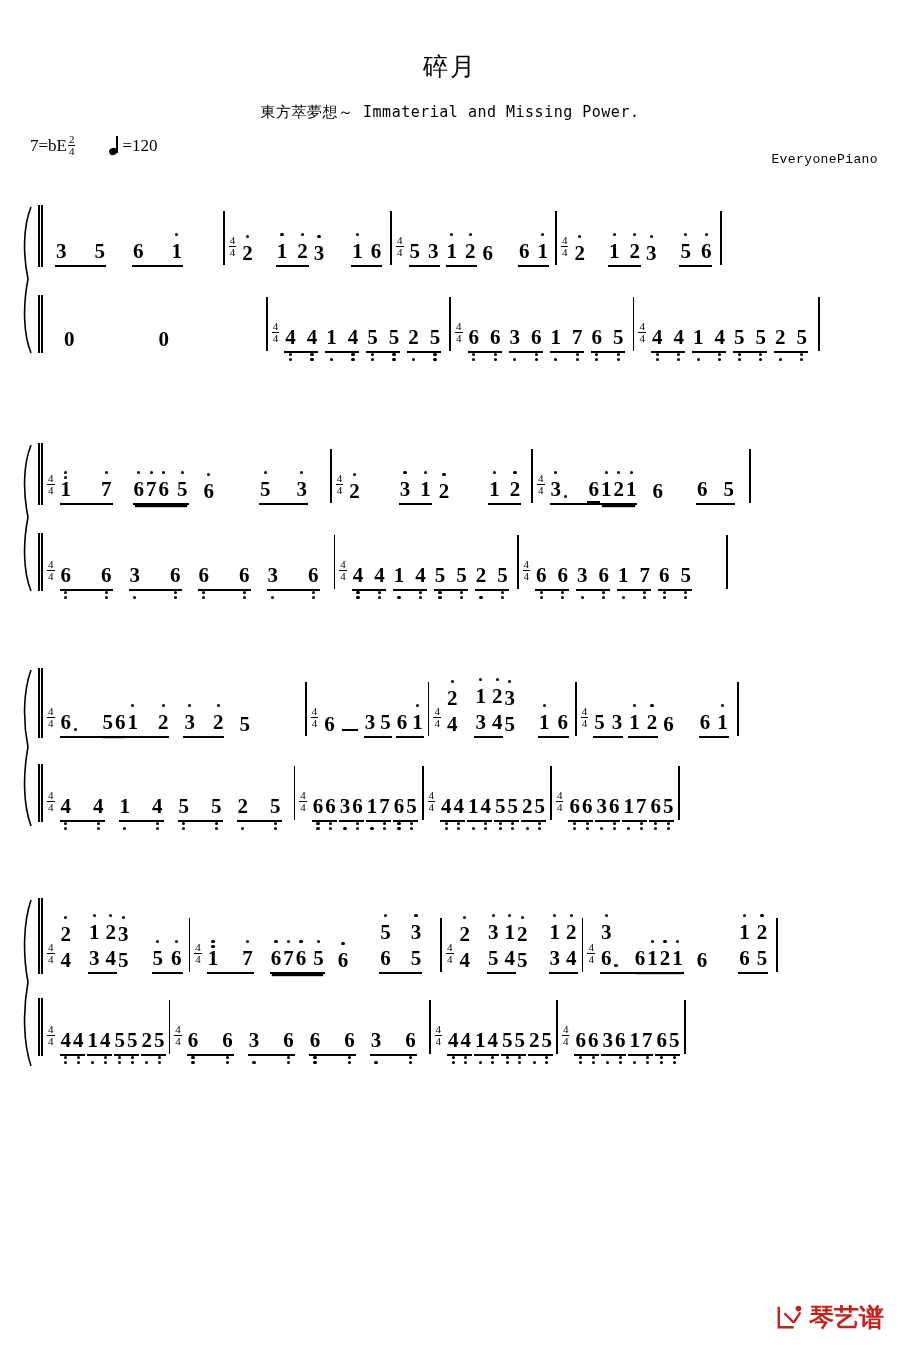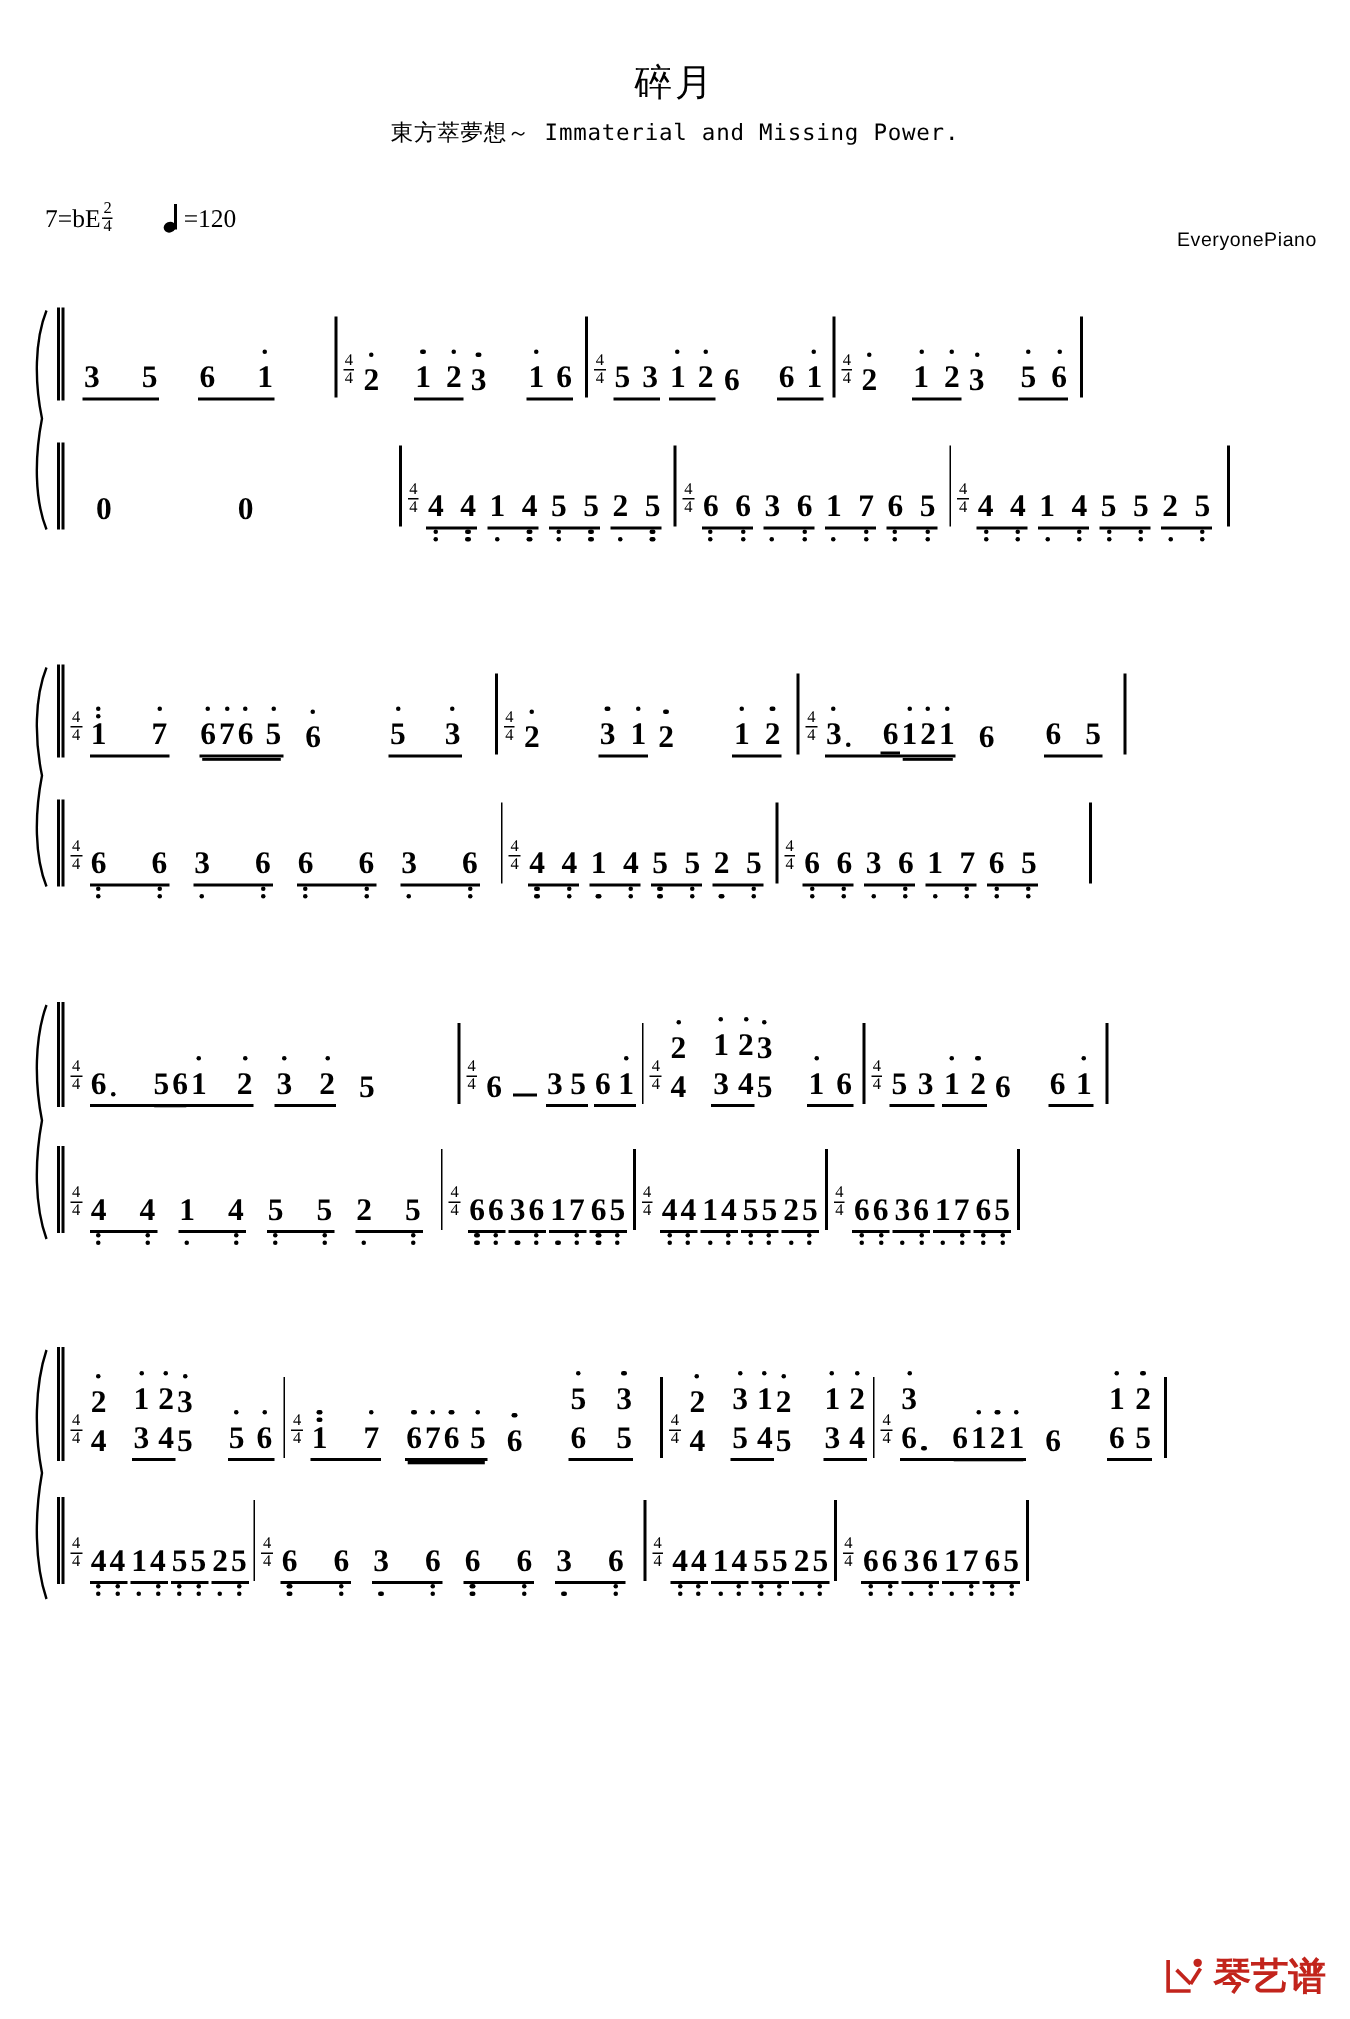--- a/index.html
+++ b/index.html
@@ -12,21 +12,21 @@
     overflow:hidden;
   }
 
   
   .sheet-title{
     text-align:center;
     font-family:"DejaVu Sans",sans-serif;
     font-size:25px;
     font-weight:400;
     letter-spacing:2px;
-    margin:0;
+    margin:12px;
     padding-top:42px;
     line-height:1;
   }
   .sheet-subtitle{
     text-align:center;
     font-family:"DejaVu Sans Mono","Liberation Mono",monospace;
     font-size:15px;
     letter-spacing:.5px;
     margin:0;
     padding-top:14px;
@@ -55,21 +55,21 @@
     position:absolute;left:0;bottom:1px;width:8px;height:6.5px;
     background:#000;border-radius:50%;
     transform:rotate(-22deg);
   }
   .qnote .stem{
     position:absolute;left:7px;bottom:3px;width:1.6px;height:17px;background:#000;
   }
 
   .credit{
     position:absolute;right:22px;top:152px;
-    font-family:Liberation Sans, sans-serif;
+    font-family:Liberation Mono, monospace;
     font-size:13px;letter-spacing:.4px;
   }
 
   
   .system{position:absolute;left:18px;width:868px;}
   .brace{
     position:absolute;left:0;top:0;width:16px;height:100%;
     display:flex;align-items:center;justify-content:center;
     font-size:1px;
   }

